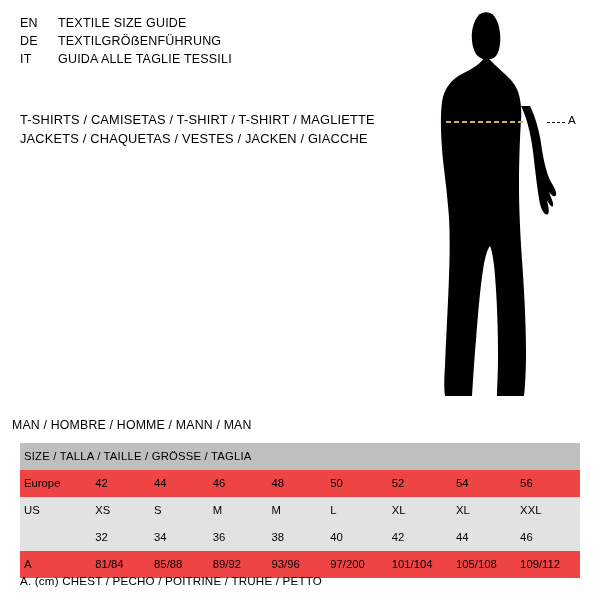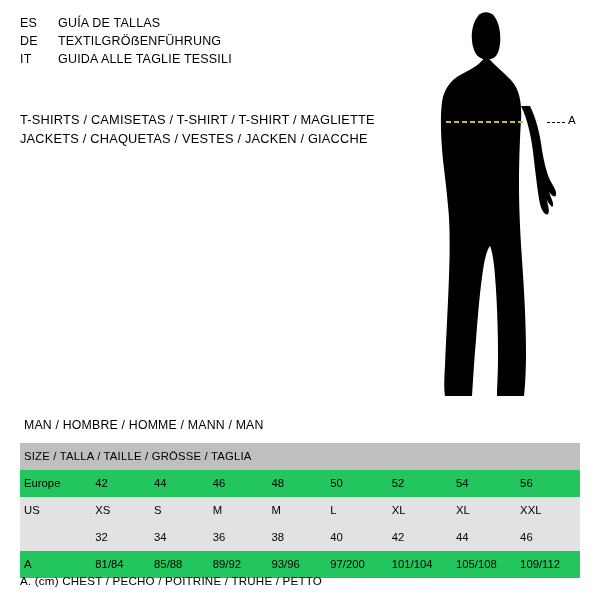--- a/index.html
+++ b/index.html
@@ -81,21 +81,21 @@
     position: absolute;
     left: 147px;
     top: 112px;
     width: 18px;
     border-top: 1.4px dashed #000;
   }
 
   
   .man-title {
     position: absolute;
-    left: 24px;
+    left: 12px;
     top: 418px;
     font-size: 12.3px;
     letter-spacing: 0.2px;
   }
 
   table.size-table {
     position: absolute;
     left: 20px;
     top: 443px;
     width: 560px;
@@ -112,21 +112,21 @@
     white-space: nowrap;
   }
   .row-header {
     background: #bfbfbf;
   }
   .row-header th {
     padding-left: 4px;
     letter-spacing: 0.2px;
   }
   .row-light {
-    background: #22c55e;
+    background: #ef4444;
   }
   .row-shade {
     background: #e2e2e2;
     margin-top: 34px;
   }
   td.label-cell {
     padding-left: 4px;
     width: 84px;
   }
   td.val {
@@ -142,22 +142,22 @@
     margin-top: 28px;
   }
 </style>
 </head>
 <body>
 
 <div class="page">
 
   <div class="lang-block">
     <div class="lang-row">
-      <span class="lang-code">ES</span>
-      <span class="lang-text">GUÍA DE TALLAS</span>
+      <span class="lang-code">EN</span>
+      <span class="lang-text">TEXTILE SIZE GUIDE</span>
     </div>
     <div class="lang-row">
       <span class="lang-code">DE</span>
       <span class="lang-text">TEXTILGRÖẞENFÜHRUNG</span>
     </div>
     <div class="lang-row">
       <span class="lang-code">IT</span>
       <span class="lang-text">GUIDA ALLE TAGLIE TESSILI</span>
     </div>
   </div>

